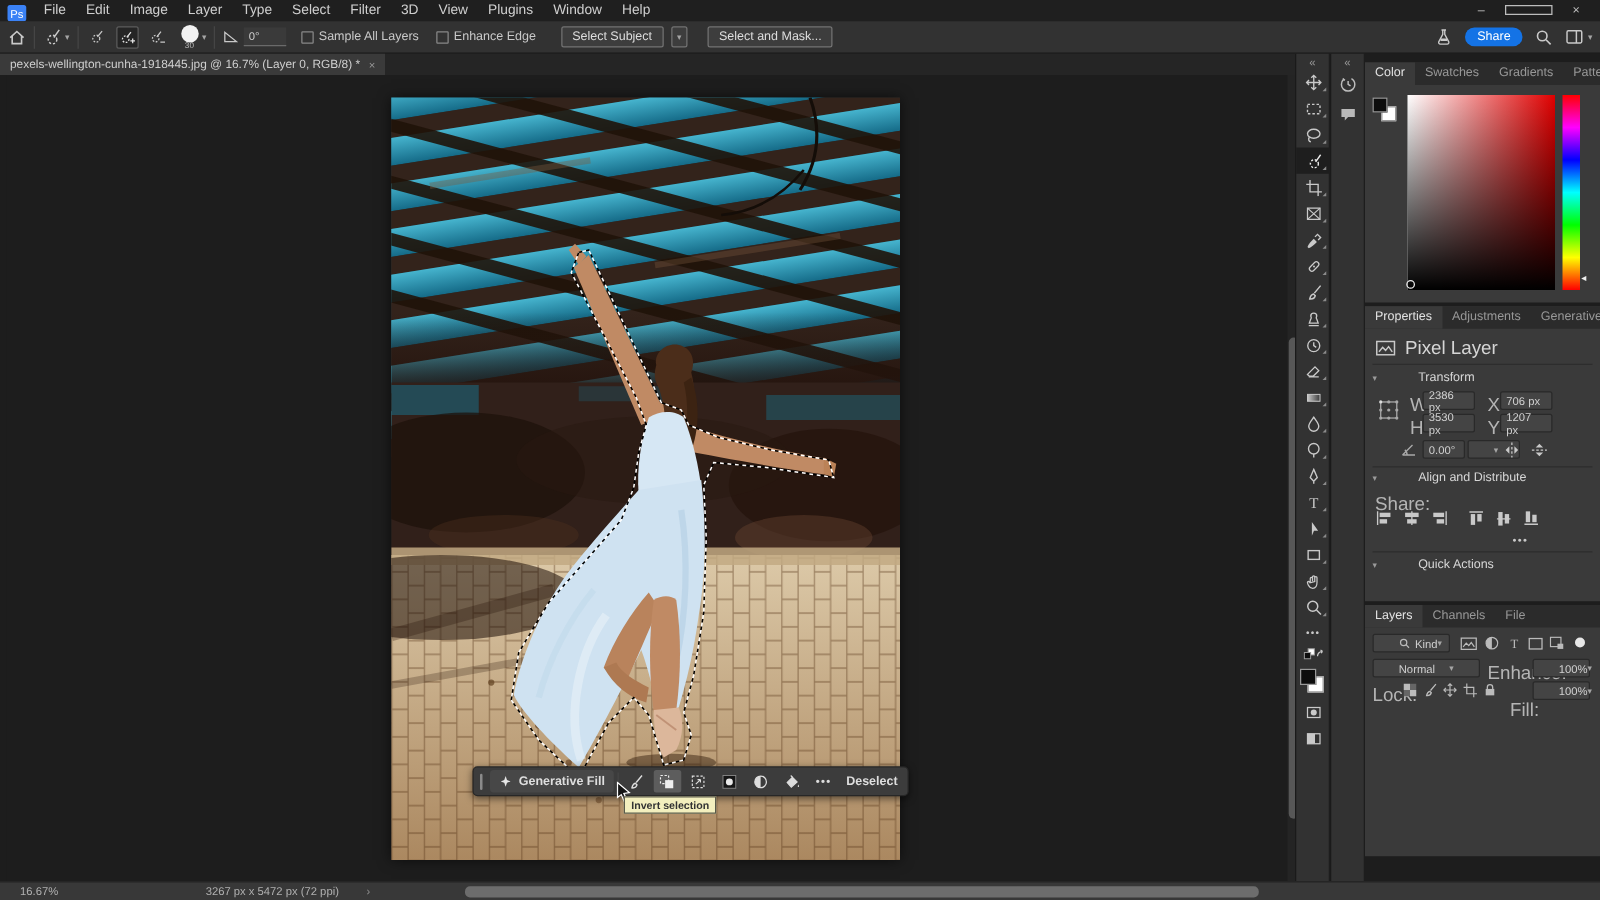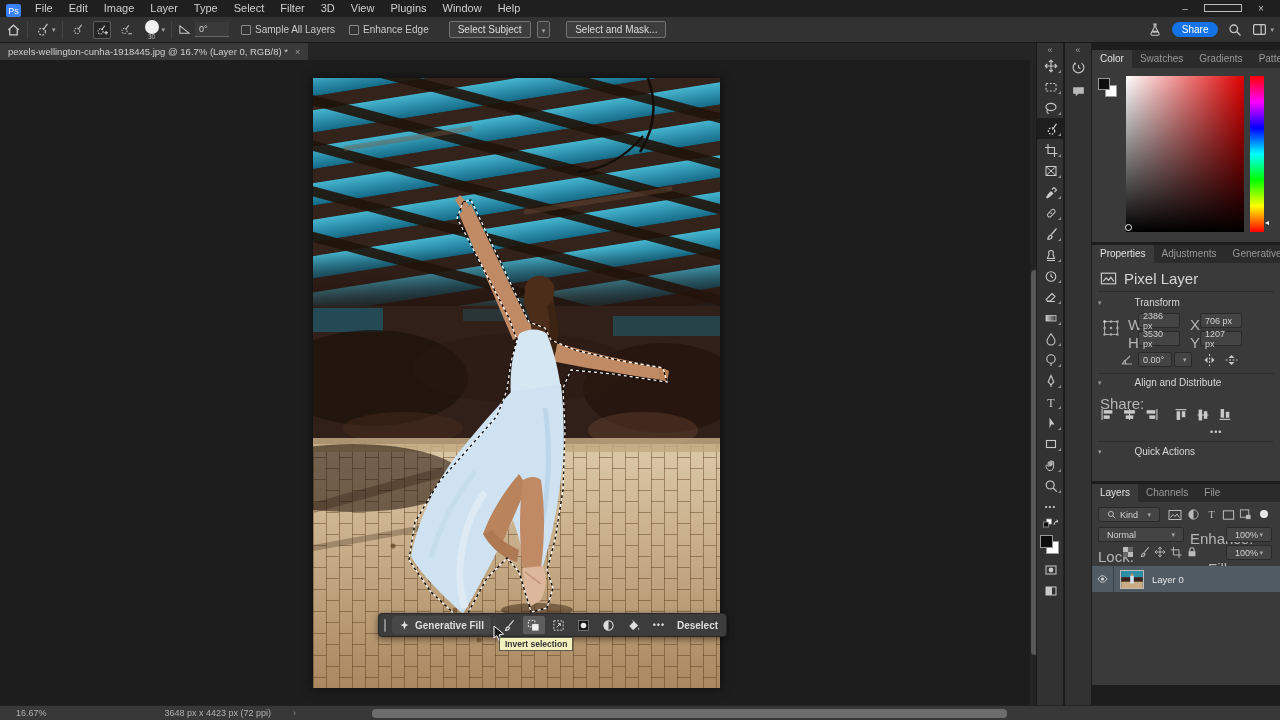--- a/index.html
+++ b/index.html
@@ -72,21 +72,21 @@
   #panels { left:1092px; top:43px; width:188px; height:662px; background:#1d1d1d; }
   .pgroup { position:absolute; left:0; width:188px; background:#3a3a3a; }
   .ptabs { display:flex; background:#2b2b2b; height:18px; font-size:10px; color:#989898; }
   .ptab { padding:3px 8px 0 8px; height:18px; }
   .ptab.active { background:#3a3a3a; color:#e2e2e2; }
   .plabel { color:#b5b5b5; font-size:15px; }
   .phdr { color:#d6d6d6; font-size:10px;margin-left:28px; }
   .fld { background:#444; border:1px solid #292929; border-radius:2px; height:15px;
          font-size:9px; color:#d0d0d0; display:flex; align-items:center; padding:0 4px; }
   .dd  { background:#444; border:1px solid #292929; border-radius:2px; height:15px;
-         font-size:9px; color:#d0d0d0; display:flex; align-items:center; padding:0 8px; justify-content:space-between;}
+         font-size:9px; color:#d0d0d0; display:flex; align-items:center; padding:0 20px; justify-content:space-between;}
   .divl { position:absolute; left:6px; right:6px; height:1px; background:#2d2d2d; }
   .chev2 { color:#9a9a9a; font-size:7px; margin-right:5px;}
 
   
   .layerrow { position:absolute; left:0; width:188px; height:26px; background:#515b63; display:flex; align-items:center;}
   .eyebox { width:22px; height:26px; border-right:1px solid #39424a; display:flex; align-items:center; justify-content:center;}
   .thumb { width:24px; height:19px; border:1px solid #bdbdbd; margin-left:6px; }
   .layername { color:#e6e6e6; font-size:9.5px; margin-left:8px; }
 
   
@@ -739,37 +739,21 @@
     <svg class="r" style="left:94px; top:62px;" width="12" height="12" viewBox="0 0 14 14">
         <rect x="3" y="6" width="8" height="6" fill="#bbb"></rect>
         <path d="M4.5 6V4.5a2.5 2.5 0 015 0V6" stroke="#bbb" fill="none" stroke-width="1.2"></path>
       </svg>
     <span class="plabel r" style="left:116px; top:64px;margin-top:12px;">Fill:</span>
     <span class="dd r" style="left:134px; top:61px; width:46px;">
       <span>100%</span>
         <span class="chev">▾</span>
     </span>
 
-    <div class="layerrow" style="top:82px;">
-      <span class="eyebox">
-        <svg width="13" height="10" viewBox="0 0 14 12" stroke="#ddd" fill="none" stroke-width="1">
-            <path d="M1.5 6c2-2.8 4-4 5.5-4s3.5 1.2 5.5 4c-2 2.8-4 4-5.5 4S3.5 8.8 1.5 6z"></path>
-            <circle cx="7" cy="6" r="1.8" fill="#ddd" stroke="none"></circle>
-          </svg>
-      </span>
-      <svg class="thumb" viewBox="0 0 24 19">
-        <rect width="24" height="7" fill="#2e8fa6"></rect>
-          <rect y="7" width="24" height="5" fill="#3a241d"></rect>
-          <rect y="12" width="24" height="7" fill="#c9ac82"></rect>
-          <rect x="10" y="5" width="4" height="9" fill="#cfe2f1"></rect>
-          <circle cx="12" cy="4" r="1.5" fill="#b98a66"></circle>
-      </svg>
-      <span class="layername">Layer 0</span>
-    </div>
   </div>
 </div>
 
 <div id="statusbar" class="r">
   <span style="margin-left:16px;text-align:right;">16.67%</span>
-  <span style="margin-left:118px;">3648 px x 4423 px (72 ppi)</span>
+  <span style="margin-left:118px;">3267 px x 5472 px (72 ppi)</span>
   <span style="margin-left:22px; color:#8e8e8e;">›</span>
   <div id="hthumb"></div>
 </div>
 
 </body></html>

